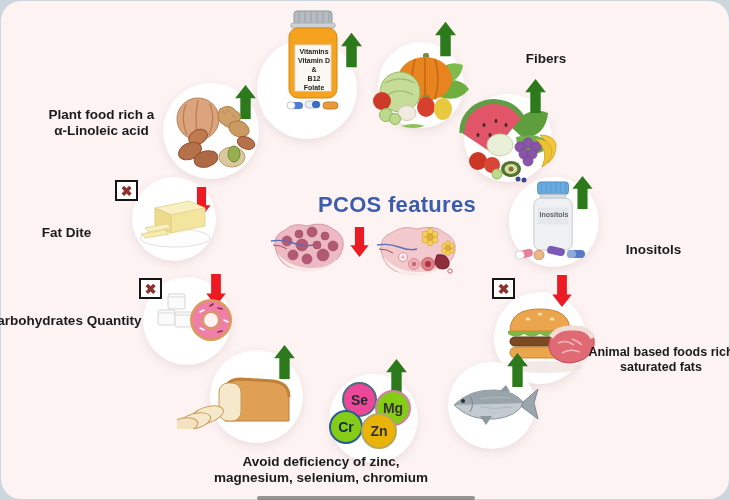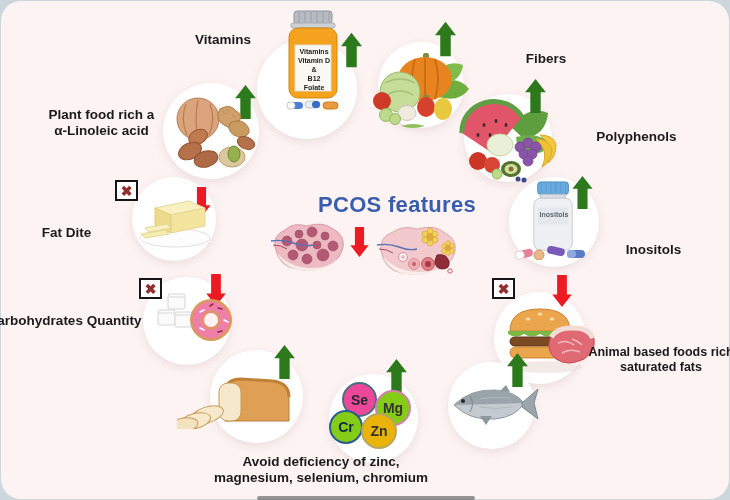--- a/index.html
+++ b/index.html
@@ -96,21 +96,20 @@
   <svg class="abs" style="left:284px;top:97px;" width="56" height="14" viewBox="0 0 56 14">
     <rect x="2" y="4" width="16" height="7" rx="3.5" fill="#4a7fd4"></rect>
     <rect x="2" y="4" width="8" height="7" rx="3.5" fill="#ffffff" stroke="#c8c8c8"></rect>
     <rect x="20" y="3" width="15" height="7" rx="3.5" fill="#e8eef4" stroke="#b8c4d0"></rect>
     <rect x="27" y="3" width="8" height="7" rx="3.5" fill="#3a6ac4"></rect>
     <rect x="38" y="4" width="15" height="7" rx="3.5" fill="#e89a3c" stroke="#c87f28"></rect>
   </svg>
   <svg class="abs" style="left:340px;top:31px;" width="21" height="36" viewBox="0 0 22 36">
     <polygon points="11,0 22,14 16.5,14 16.5,36 5.5,36 5.5,14 0,14" fill="#2c7a1c"></polygon>
   </svg>
-  <div class="lbl" style="left:172px;top:31px;width:100px;font-size:13.5px;">Vitamins</div>
 
   <div class="circle-bg" style="left:377px;top:41px;width:86px;height:86px;"></div>
   <svg class="abs" style="left:372px;top:44px;" width="100" height="84" viewBox="0 0 100 84">
     <path d="M62 38 Q86 30 96 44 Q86 58 66 52 Q60 46 62 38Z" fill="#6fae3e"></path>
     <path d="M60 30 Q74 14 90 20 Q88 36 70 40Z" fill="#7fbc4c"></path>
     <rect x="50" y="8" width="6" height="10" rx="2" fill="#7d8c42"></rect>
     <ellipse cx="52" cy="34" rx="27" ry="22" fill="#e88420"></ellipse>
     <path d="M42 14 Q36 34 42 54 M52 13 Q52 34 52 55 M62 14 Q68 34 62 54" stroke="#c7690f" fill="none" stroke-width="1.6"></path>
     <circle cx="27" cy="47" r="20" fill="#c6dd9a" stroke="#9ab86a"></circle>
     <path d="M12 38 Q27 30 42 38 M14 50 Q27 42 40 50" stroke="#a3bf74" fill="none" stroke-width="1.4"></path>
@@ -158,21 +157,20 @@
     <ellipse cx="55" cy="72" rx="10" ry="8" fill="#55722e"></ellipse>
     <ellipse cx="55" cy="72" rx="6.5" ry="5" fill="#cfe0a0"></ellipse>
     <circle cx="55" cy="72" r="2.5" fill="#8a6a3a"></circle>
     <circle cx="41" cy="77" r="5" fill="#bcd98c" stroke="#8fb85e"></circle>
     <circle cx="62" cy="82" r="2.5" fill="#3a4a8c"></circle>
         <circle cx="68" cy="83" r="2.5" fill="#3a4a8c"></circle>
   </svg>
   <svg class="abs" style="left:524px;top:78px;" width="21" height="34" viewBox="0 0 22 36">
     <polygon points="11,0 22,14 16.5,14 16.5,36 5.5,36 5.5,14 0,14" fill="#2c7a1c"></polygon>
   </svg>
-  <div class="lbl" style="left:578px;top:128px;width:115px;font-size:13.5px;">Polyphenols</div>
 
   <div class="circle-bg" style="left:508px;top:176px;width:90px;height:90px;"></div>
   <svg class="abs" style="left:529px;top:180px;" width="48" height="70" viewBox="0 0 50 73">
     <rect x="8" y="1" width="32" height="13" rx="3" fill="#6aabdf" stroke="#4a8bc0"></rect>
     <path d="M12 2v11 M17 2v11 M22 2v11 M27 2v11 M32 2v11 M37 2v11" stroke="#5b9bd0" stroke-width="1"></path>
     <rect x="11" y="14" width="26" height="4" fill="#d9dee2" stroke="#bcc3c9"></rect>
     <rect x="4" y="18" width="40" height="54" rx="7" fill="#eef0f2" stroke="#c5cbd1"></rect>
     <rect x="8" y="28" width="32" height="17" fill="#e4e8ec"></rect>
   </svg>
   <div class="bottle-label" style="left:533px;top:210px;width:40px;font-size:7px;color:#5d646b;">Inositols</div>

